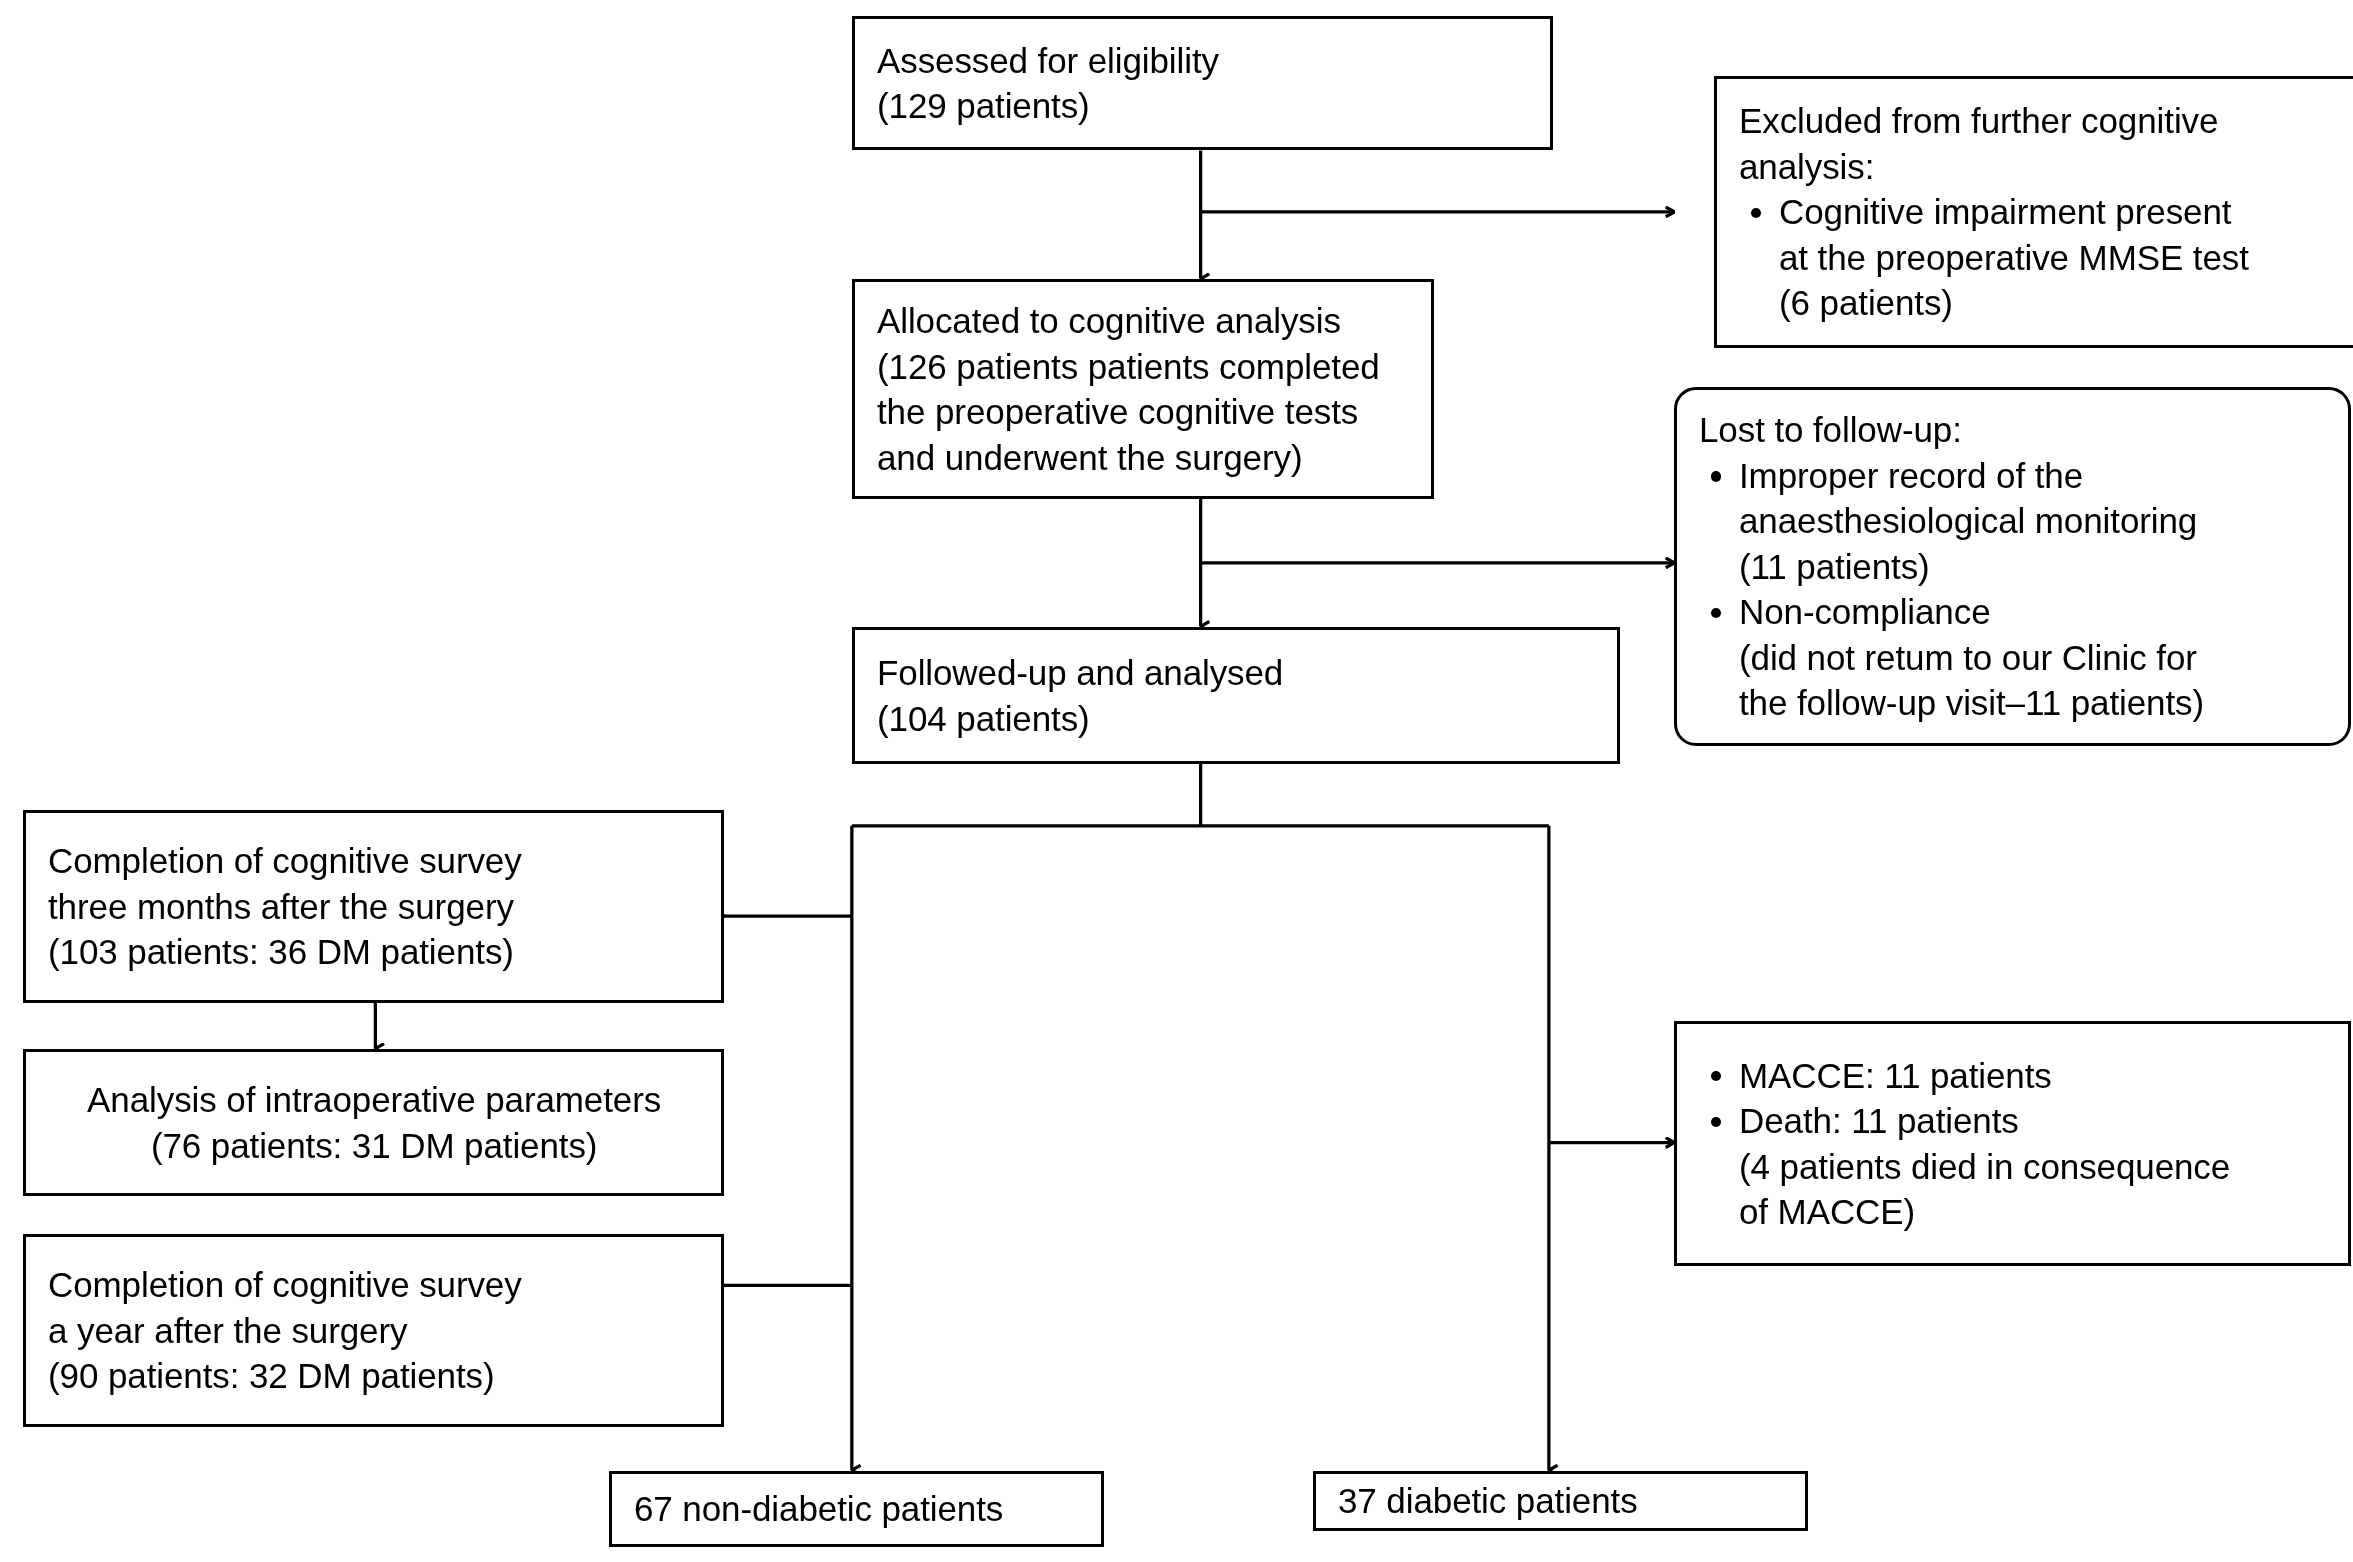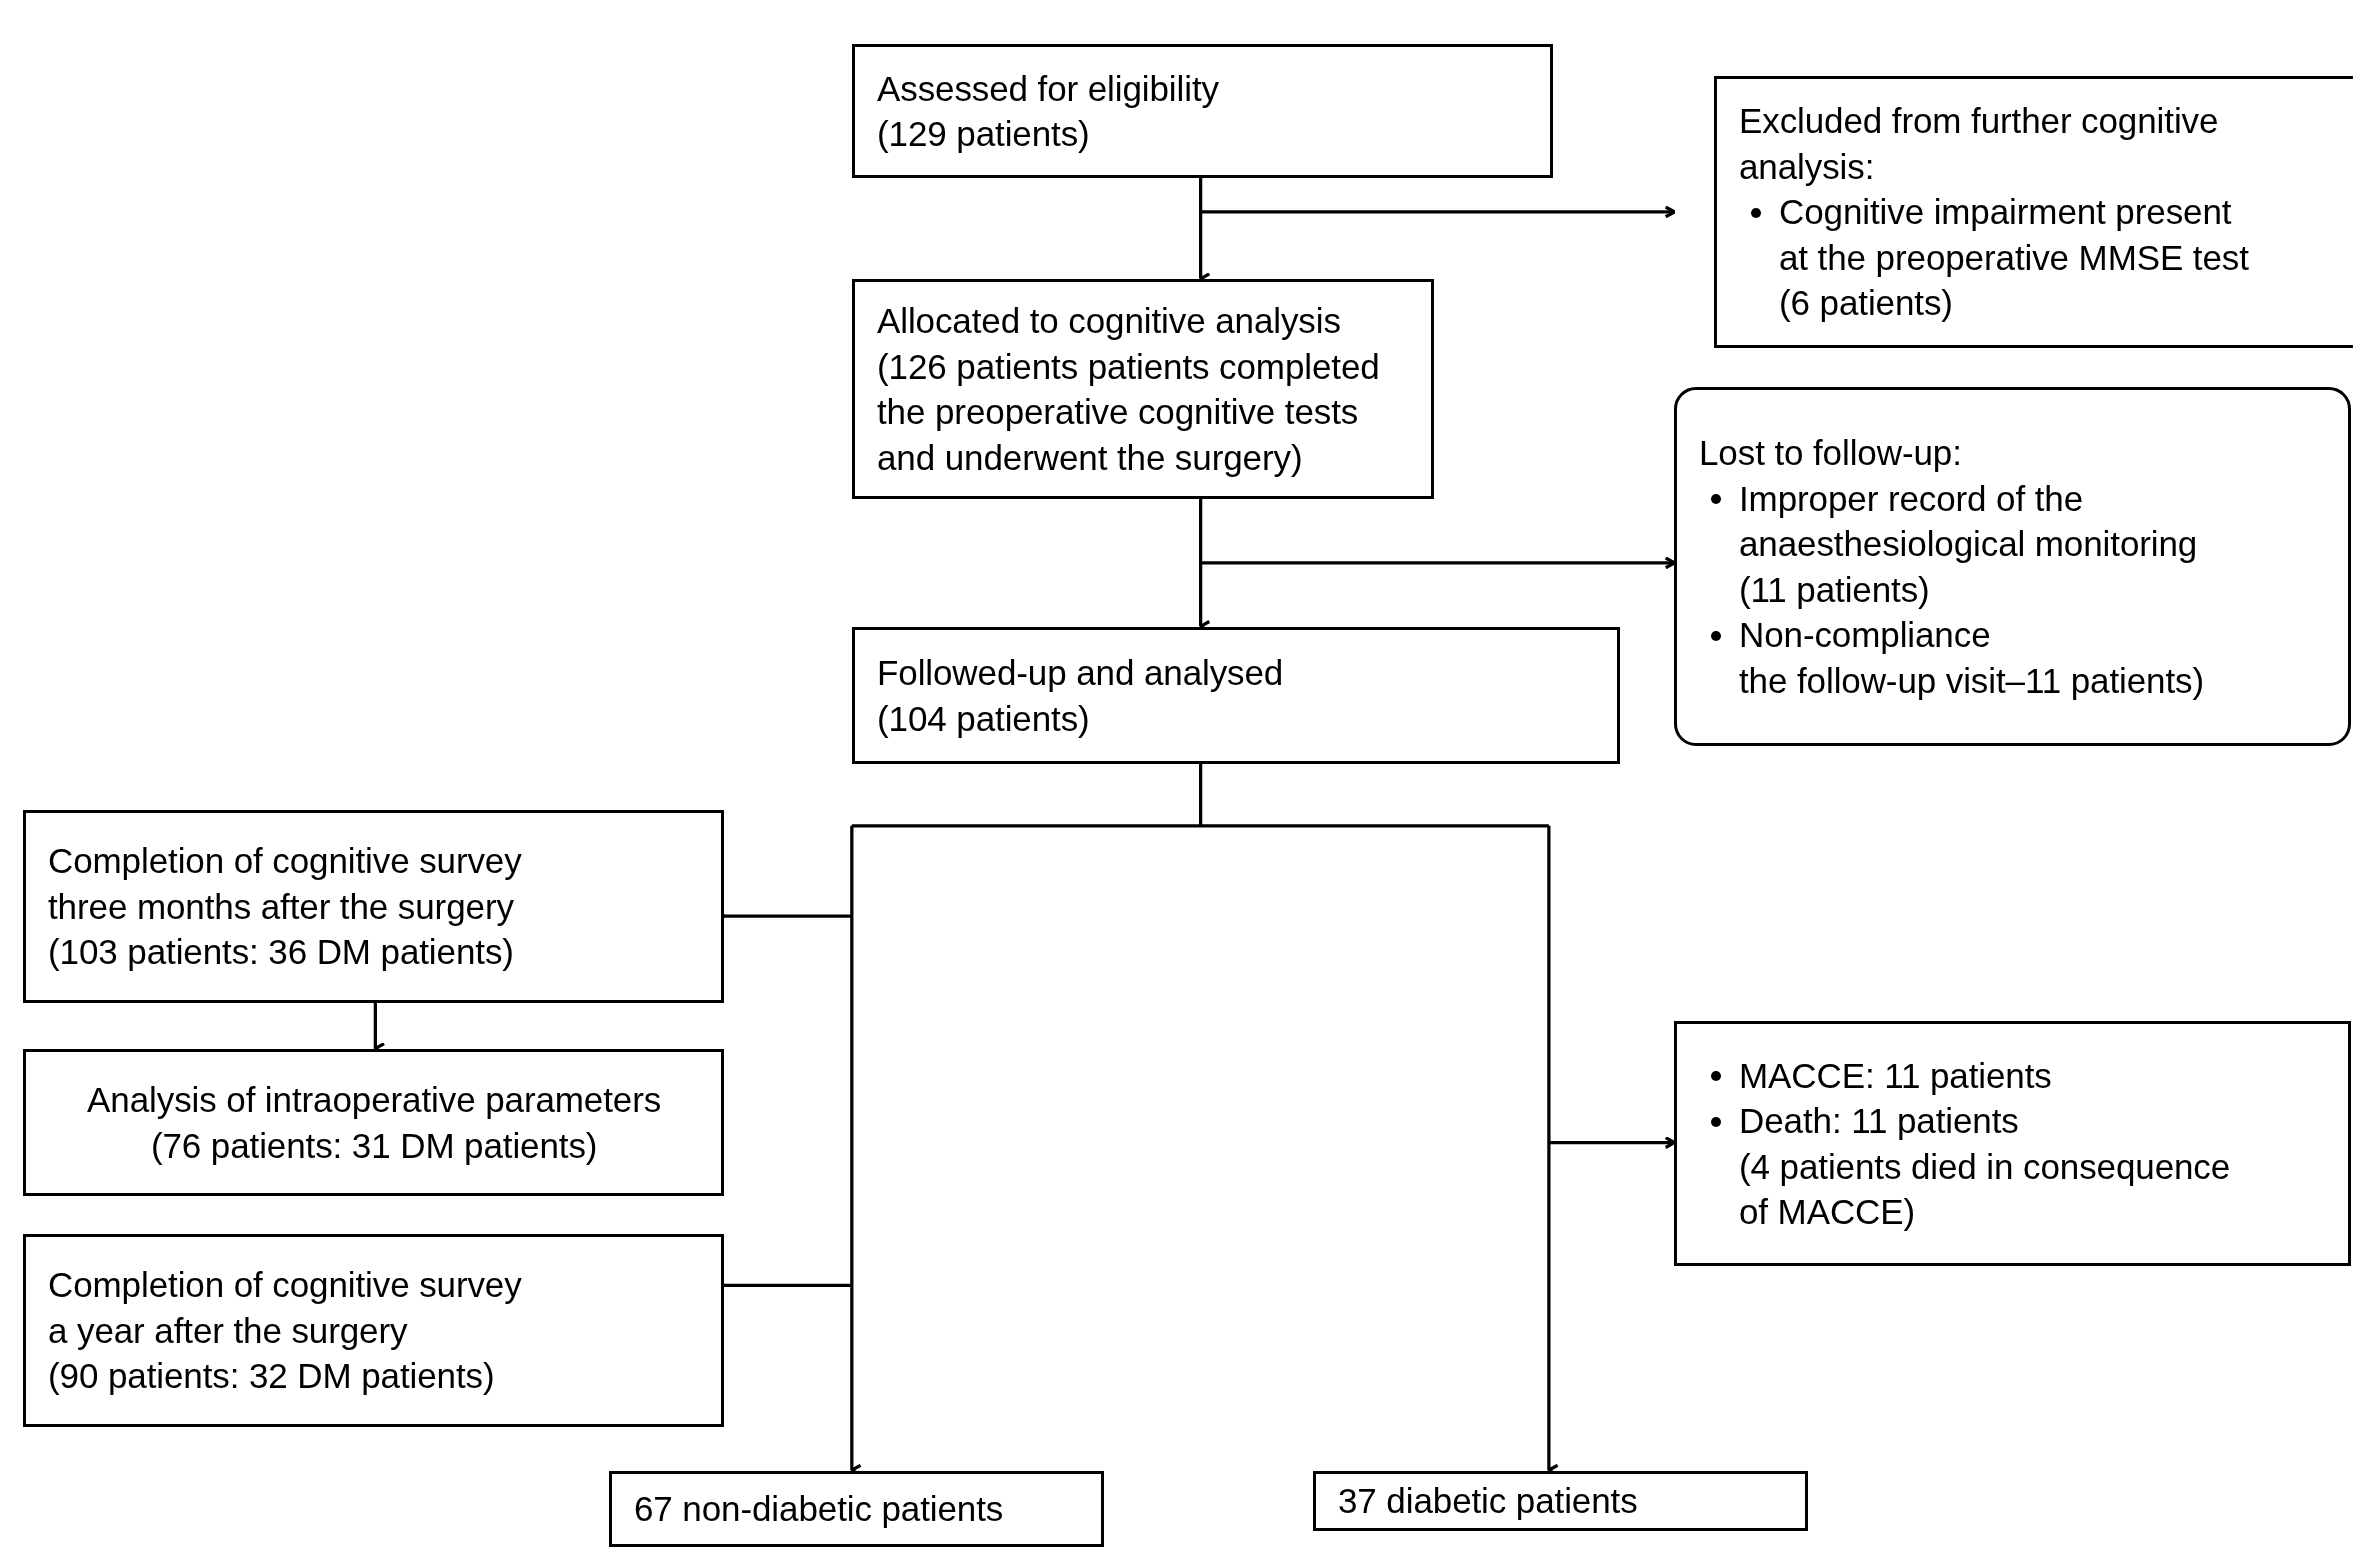--- a/index.html
+++ b/index.html
@@ -98,21 +98,21 @@
 
     <line x1="1567" y1="1686" x2="1332" y2="1686" stroke="#000000" stroke-width="6" marker-end="url(#arrow-left)"></line>
 
     <line x1="1567" y1="2366" x2="1332" y2="2366" stroke="#000000" stroke-width="6" marker-end="url(#arrow-left)"></line>
 
     <line x1="690" y1="1845" x2="690" y2="1930" stroke="#000000" stroke-width="6" marker-end="url(#arrow-down)"></line>
 
     <line x1="2850" y1="2103" x2="3081" y2="2103" stroke="#000000" stroke-width="6" marker-end="url(#arrow-right)"></line>
   </svg>
 
-  <div class="node" style="left:852px; top:16.3px; width:701px; height:134px;margin-top:28px;">
+  <div class="node" style="left:852px; top:16.3px; width:701px; height:134px;">
     <div class="line">Assessed for eligibility</div>
     <div class="line">(129 patients)</div>
   </div>
 
   <div class="node" style="left:852px; top:279px; width:582px; height:220px;">
     <div class="line">Allocated to cognitive analysis</div>
     <div class="line">(126 patients patients completed</div>
     <div class="line">the preoperative cognitive tests</div>
     <div class="line">and underwent the surgery)</div>
   </div>
@@ -137,20 +137,21 @@
   <div class="node" style="left:1674px; top:387px; width:677px; height:359px;border-radius:22px;">
     <div class="line">Lost to follow-up:</div>
     <ul class="bullets">
       <li class="bullet-item">
         <div class="line">Improper record of the</div>
         <div class="line">anaesthesiological monitoring</div>
         <div class="line">(11 patients)</div>
       </li>
       <li class="bullet-item">
         <div class="line">Non-compliance</div>
+        <div class="line">(did not retum to our Clinic for</div>
         <div class="line">the follow-up visit–11 patients)</div>
       </li>
     </ul>
   </div>
 
   <div class="node vcenter" style="left:1674px; top:1021px; width:677px; height:245px;">
     <ul class="bullets">
       <li class="bullet-item">
         <div class="line">MACCE: 11 patients</div>
       </li>

